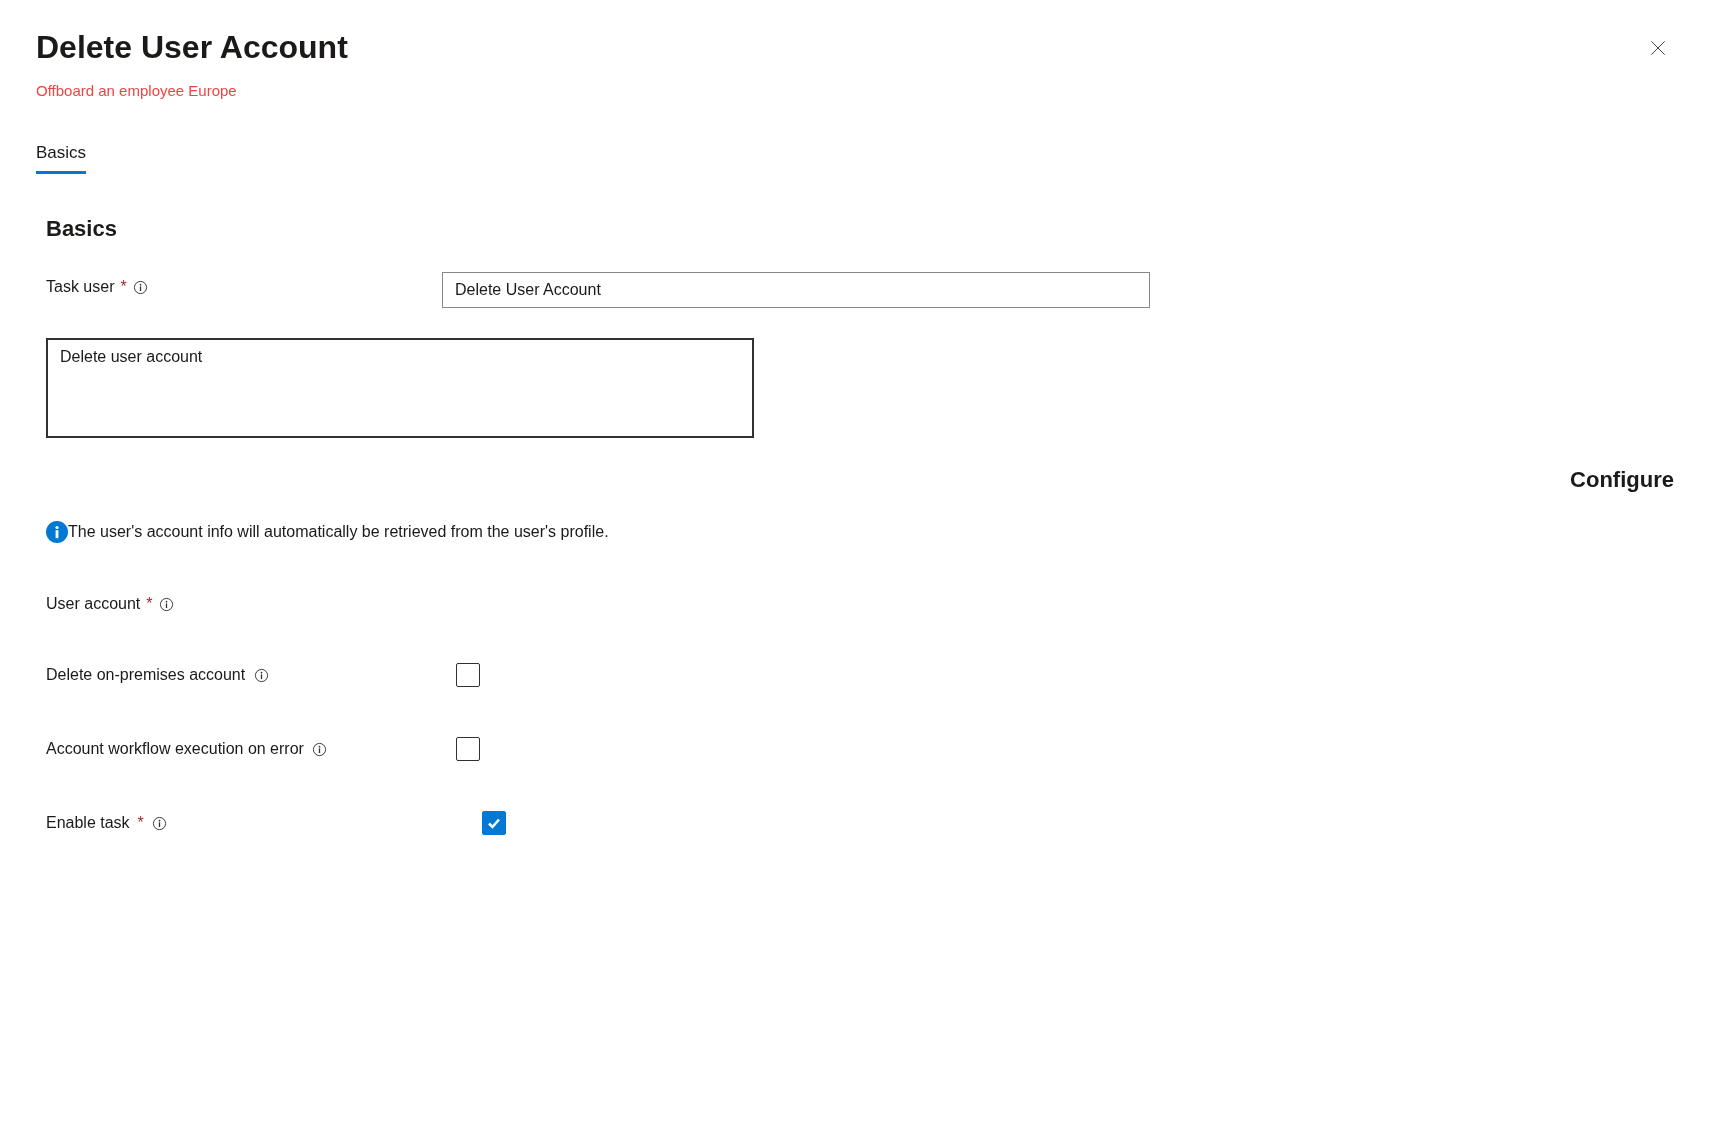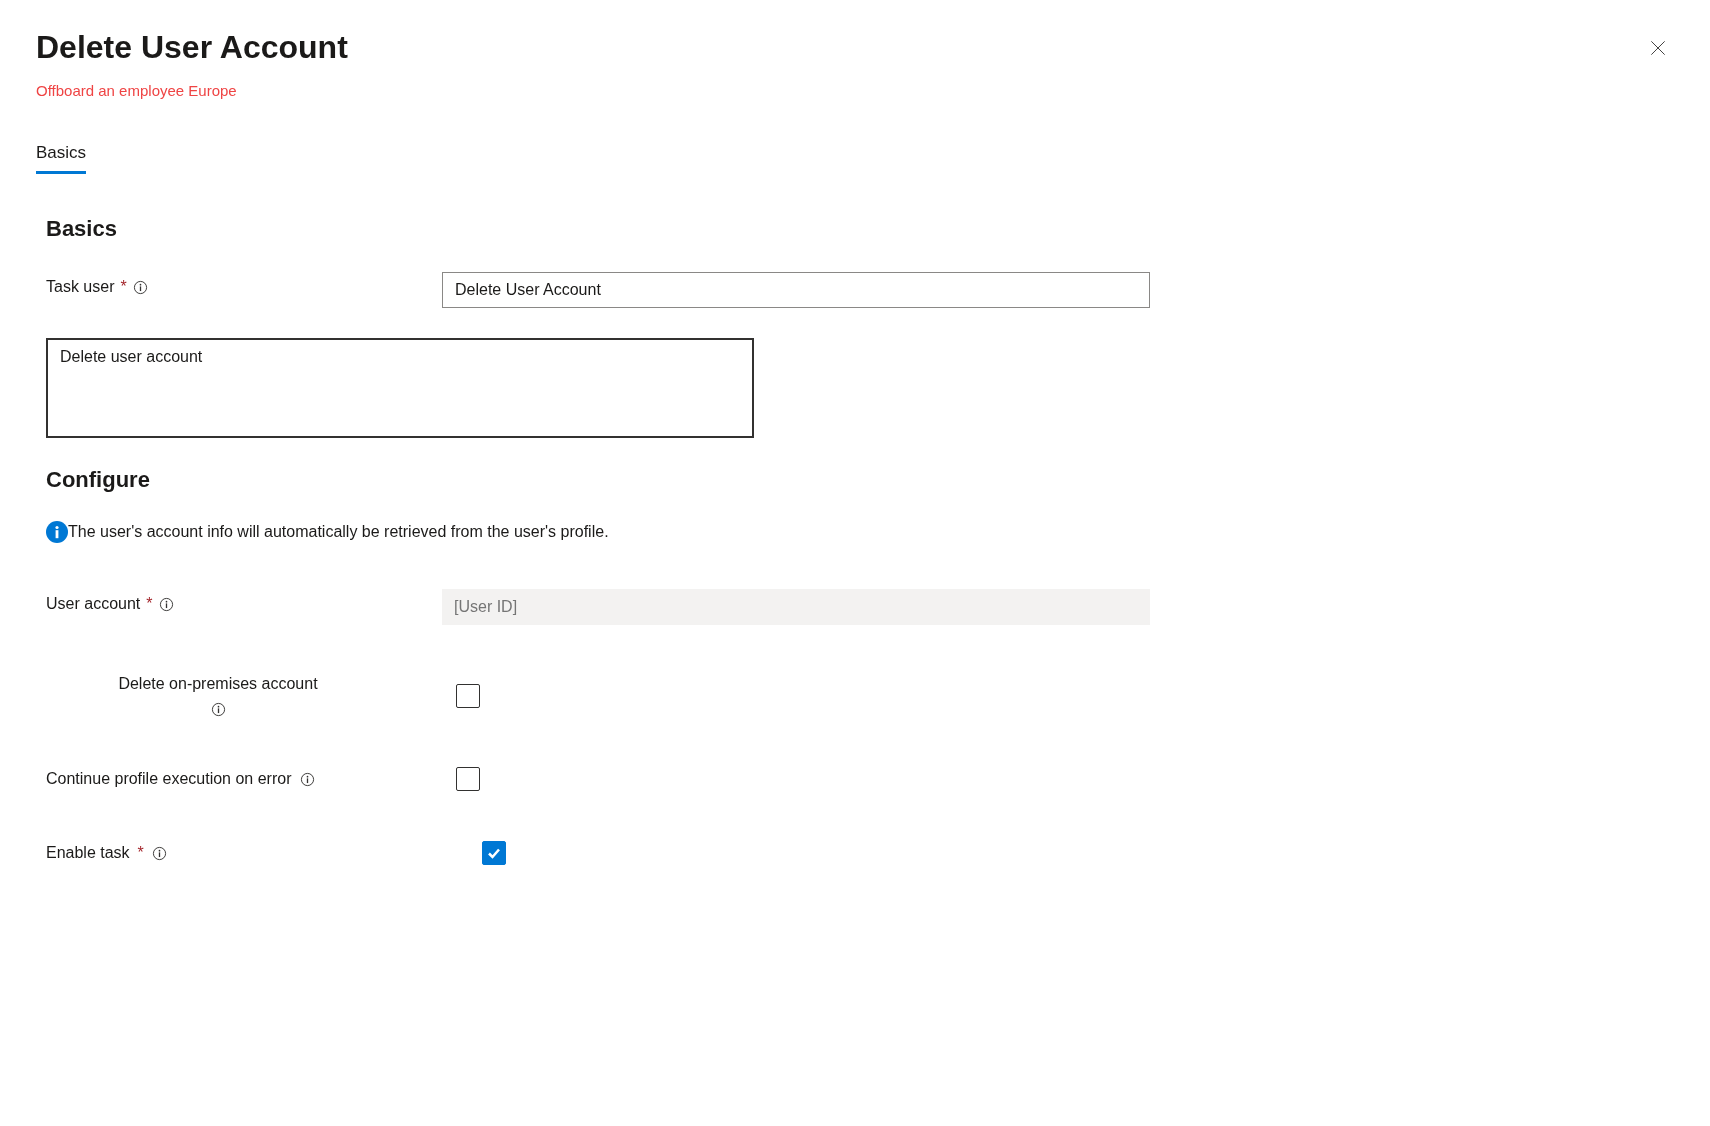--- a/index.html
+++ b/index.html
@@ -152,21 +152,20 @@
       display: flex;
       align-items: center;
       gap: 8px;
       font-size: 16px;
       color: #1b1a19;
       width: 396px;
     }
     .checkbox-label.wide-gap {
       padding-right: 26px;
       width: 370px;
-      flex-direction: column;
     }
     .checkbox {
       width: 24px;
       height: 24px;
       border: 1.5px solid #323130;
       background: #ffffff;
       cursor: pointer;
       display: flex;
       align-items: center;
       justify-content: center;
@@ -229,21 +228,21 @@
     <input type="text" class="text-input" value="Delete User Account" style="">
   </div>
 </div>
 
 <div class="form-row">
   <div class="field-col">
     <textarea class="textarea-input" style="">Delete user account</textarea>
   </div>
 </div>
 
-<h2 class="section-heading" style="margin-top:26px;">Configure</h2>
+<h2 class="section-heading" style="margin-top:26px;text-align:right;">Configure</h2>
 
 <div class="info-banner">
   <svg class="info-banner-icon" viewBox="0 0 22 22">
     <circle cx="11" cy="11" r="11" fill="#0078d4"></circle>
     <circle cx="11" cy="6.5" r="1.6" fill="#ffffff"></circle>
     <rect x="9.6" y="9.2" width="2.8" height="8" fill="#ffffff"></rect>
   </svg>
   <span>The user's account info will automatically be retrieved from the user's profile.</span>
 </div>
 
@@ -252,44 +251,41 @@
     <span>User account</span>
     <span class="req">*</span>
     <span class="info-icon">
       <svg viewBox="0 0 16 16">
           <circle cx="8" cy="8" r="6.5" fill="none" stroke="#323130" stroke-width="1"></circle>
           <circle cx="8" cy="5" r="0.9" fill="#323130"></circle>
           <rect x="7.3" y="6.8" width="1.4" height="5" fill="#323130"></rect>
         </svg>
     </span>
   </div>
-  <div class="field-col">
-    <input type="text" class="readonly-input" readonly="" placeholder="[User ID]" style="">
-  </div>
 </div>
 
 <div class="checkbox-row">
   <div class="checkbox-label wide-gap">
     <span>Delete on-premises account</span>
     <span class="info-icon">
       <svg viewBox="0 0 16 16">
           <circle cx="8" cy="8" r="6.5" fill="none" stroke="#323130" stroke-width="1"></circle>
           <circle cx="8" cy="5" r="0.9" fill="#323130"></circle>
           <rect x="7.3" y="6.8" width="1.4" height="5" fill="#323130"></rect>
         </svg>
     </span>
   </div>
   <div class="cb-col">
     <div class="checkbox"></div>
   </div>
 </div>
 
 <div class="checkbox-row">
   <div class="checkbox-label">
-    <span>Continue profile execution on error</span>
+    <span>Account workflow execution on error</span>
     <span class="info-icon">
       <svg viewBox="0 0 16 16">
           <circle cx="8" cy="8" r="6.5" fill="none" stroke="#323130" stroke-width="1"></circle>
           <circle cx="8" cy="5" r="0.9" fill="#323130"></circle>
           <rect x="7.3" y="6.8" width="1.4" height="5" fill="#323130"></rect>
         </svg>
     </span>
   </div>
   <div class="cb-col close">
     <div class="checkbox"></div>

